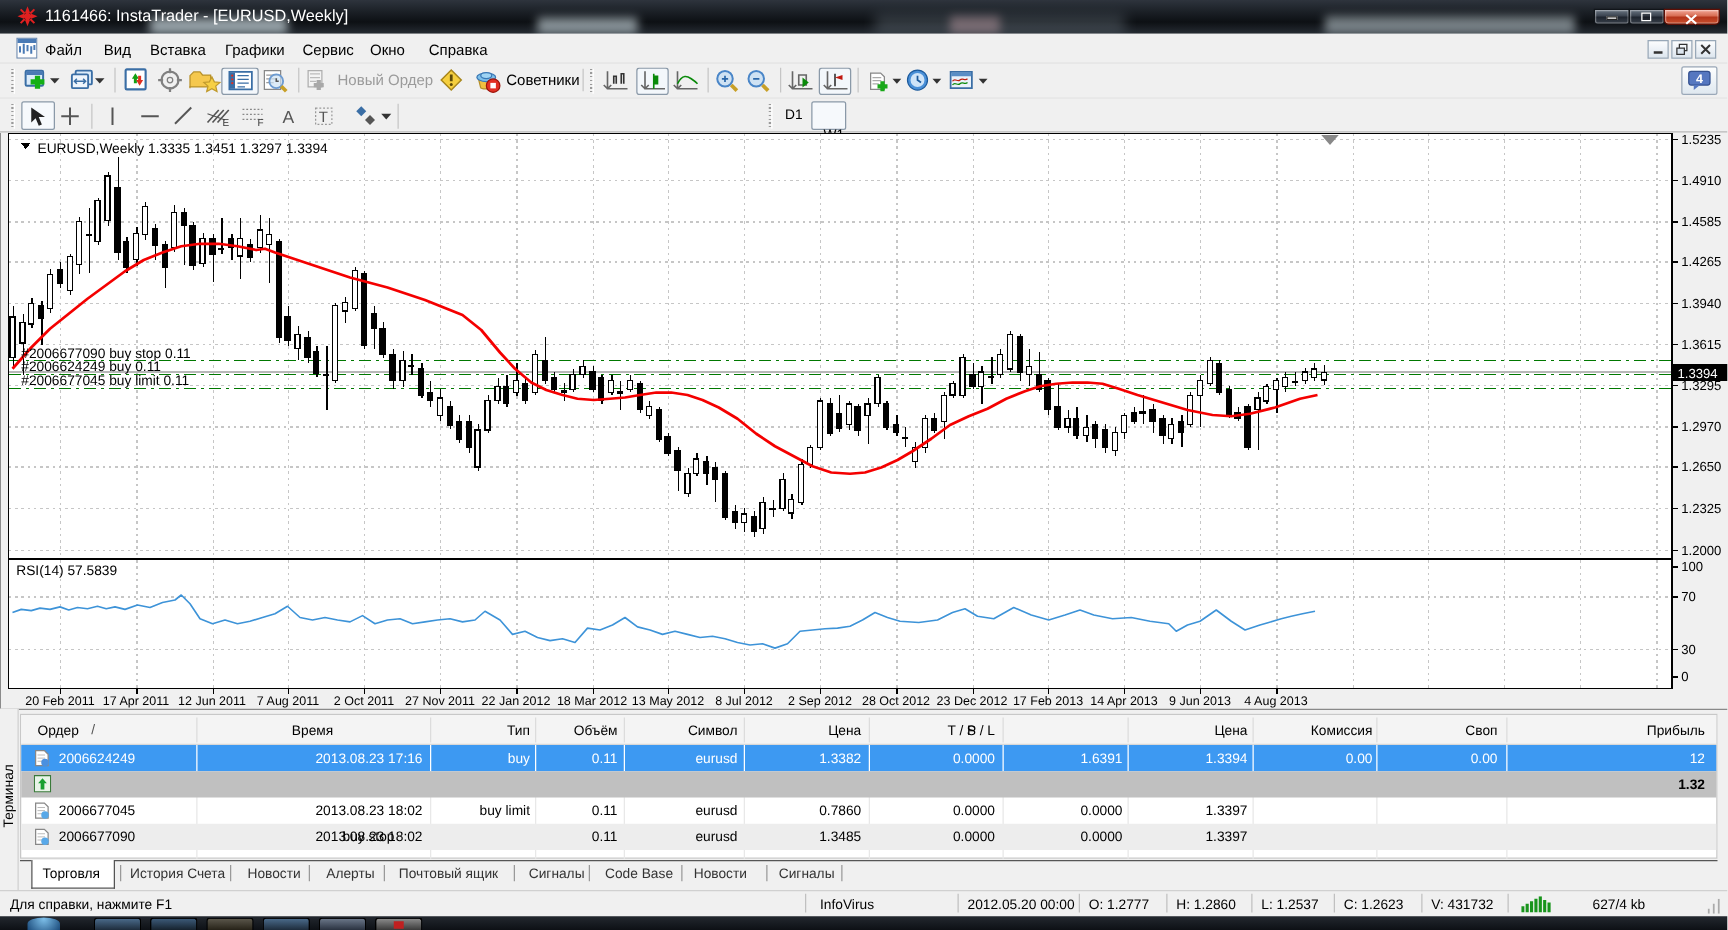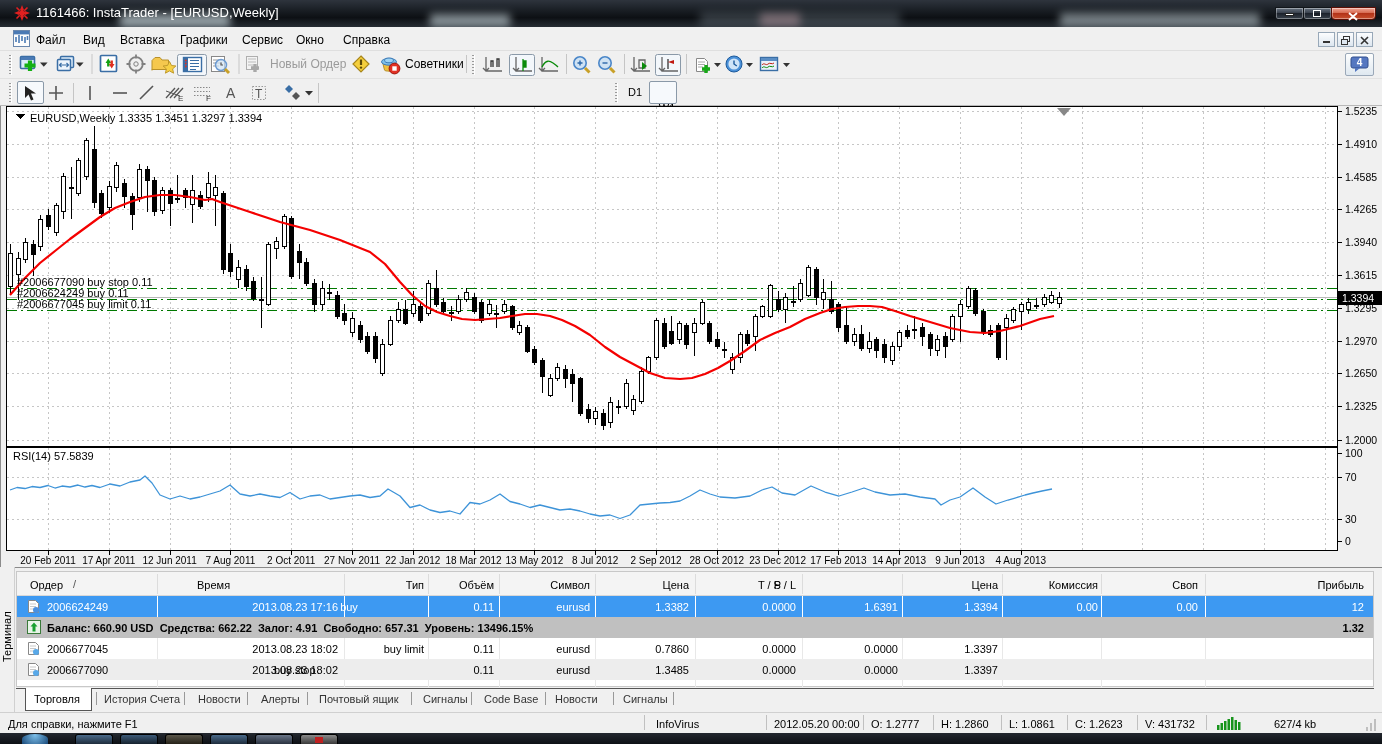--- a/index.html
+++ b/index.html
@@ -430,21 +430,21 @@
 <div class="abs" style="left:0;top:0;width:1382px;height:1px;background:#898989"></div>
 <svg class="abs" style="left:3px;top:3px" width="11" height="11" viewBox="0 0 11 11">
       <path d="M2 2 L9 9 M9 2 L2 9" stroke="#444" stroke-width="1.6"></path>
     </svg>
 <div class="abs" style="left:0;top:0;width:15px;height:145px;background:#f0f0f0;border-right:1px solid #d0d0d0"></div>
 <div class="abs t11" style="left:1px;top:95px;transform:rotate(-90deg);transform-origin:0 0;white-space:nowrap">Терминал</div>
 <div class="abs" style="left:16px;top:4px;width:1358px;height:116px;background:#fff;border:1px solid #c8c8c8"></div>
 <div class="abs" style="left:17px;top:5px;width:1356px;height:24px;background:#f4f4f4;border-bottom:1px solid #d8d8d8"></div>
 <div class="abs t11" style="left:30px;top:12px">Ордер</div>
 <div class="abs t11" style="left:73px;top:11px;color:#555">/</div>
-<div class="abs t11" style="left:197px;top:12px;width:140px;text-align:left">Время</div>
+<div class="abs t11" style="left:180px;top:12px;width:140px;text-align:center">Время</div>
 <div class="abs t11" style="left:284px;top:12px;width:140px;text-align:right">Тип</div>
 <div class="abs t11" style="left:354px;top:12px;width:140px;text-align:right">Объём</div>
 <div class="abs t11" style="left:450px;top:12px;width:140px;text-align:right">Символ</div>
 <div class="abs t11" style="left:549px;top:12px;width:140px;text-align:right">Цена</div>
 <div class="abs t11" style="left:656px;top:12px;width:140px;text-align:right">S / L</div>
 <div class="abs t11" style="left:758px;top:12px;width:140px;text-align:left">T / P</div>
 <div class="abs t11" style="left:858px;top:12px;width:140px;text-align:right">Цена</div>
 <div class="abs t11" style="left:958px;top:12px;width:140px;text-align:right">Комиссия</div>
 <div class="abs t11" style="left:1058px;top:12px;width:140px;text-align:right">Своп</div>
 <div class="abs t11" style="left:1224px;top:12px;width:140px;text-align:right">Прибыль</div>
@@ -482,36 +482,35 @@
 <div class="abs" style="left:1002px;top:29px;width:1px;height:21px;background:#fff"></div>
 <div class="abs" style="left:1101px;top:29px;width:1px;height:21px;background:#fff"></div>
 <div class="abs" style="left:1205px;top:29px;width:1px;height:21px;background:#fff"></div>
 <svg class="abs" style="left:27px;top:32px" width="13" height="15" viewBox="0 0 13 15">
       <path d="M1.5 1.5 h7 l3 3 v9 h-10 z" fill="#fff" stroke="#888"></path>
       <path d="M3 5 h6 M3 7.5 h6 M3 10 h4" stroke="#bbb" stroke-width="0.8"></path>
       <circle cx="9" cy="11" r="3" fill="#4a90e0"></circle>
     </svg>
     <div class="abs t11" style="left:47px;top:34px;color:#fff">2006624249</div>
     <div class="abs t11" style="left:188px;top:34px;width:150px;text-align:right;color:#fff">2013.08.23 17:16</div>
-    <div class="abs t11" style="left:274px;top:34px;width:150px;text-align:center;color:#fff">buy</div>
+    <div class="abs t11" style="left:274px;top:34px;width:150px;text-align:right;color:#fff">buy</div>
     <div class="abs t11" style="left:344px;top:34px;width:150px;text-align:right;color:#fff">0.11</div>
     <div class="abs t11" style="left:440px;top:34px;width:150px;text-align:right;color:#fff">eurusd</div>
     <div class="abs t11" style="left:539px;top:34px;width:150px;text-align:right;color:#fff">1.3382</div>
     <div class="abs t11" style="left:646px;top:34px;width:150px;text-align:right;color:#fff">0.0000</div>
     <div class="abs t11" style="left:748px;top:34px;width:150px;text-align:right;color:#fff">1.6391</div>
     <div class="abs t11" style="left:848px;top:34px;width:150px;text-align:right;color:#fff">1.3394</div>
     <div class="abs t11" style="left:948px;top:34px;width:150px;text-align:right;color:#fff">0.00</div>
     <div class="abs t11" style="left:1048px;top:34px;width:150px;text-align:right;color:#fff">0.00</div>
     <div class="abs t11" style="left:1214px;top:34px;width:150px;text-align:right;color:#fff">12</div>
 <div class="abs" style="left:17px;top:50px;width:1356px;height:21px;background:#c0c0c0"></div>
     <svg class="abs" style="left:27px;top:53px" width="14" height="14" viewBox="0 0 14 14">
       <rect x="0.5" y="0.5" width="13" height="13" fill="#e8f4e8" stroke="#3a7a3a"></rect>
       <path d="M7 2.5 l3.5 4 h-2 v5 h-3 v-5 h-2 z" fill="#18a030"></path>
     </svg>
-    <div class="abs t11" style="left:47px;top:55px;color:#000;font-weight:bold">Баланс: 660.90 USD&nbsp; Средства: 662.22&nbsp; Залог: 4.91&nbsp; Свободно: 657.31&nbsp; Уровень: 13496.15%</div>
     <div class="abs t11" style="left:1214px;top:55px;width:150px;text-align:right;color:#000;font-weight:bold">1.32</div>
 <svg class="abs" style="left:27px;top:74px" width="13" height="15" viewBox="0 0 13 15">
       <path d="M1.5 1.5 h7 l3 3 v9 h-10 z" fill="#fff" stroke="#888"></path>
       <path d="M3 5 h6 M3 7.5 h6 M3 10 h4" stroke="#bbb" stroke-width="0.8"></path>
       <circle cx="9" cy="11" r="3" fill="#58a8e8"></circle>
     </svg>
     <div class="abs t11" style="left:47px;top:76px;color:#000">2006677045</div>
     <div class="abs t11" style="left:188px;top:76px;width:150px;text-align:right;color:#000">2013.08.23 18:02</div>
     <div class="abs t11" style="left:274px;top:76px;width:150px;text-align:right;color:#000">buy limit</div>
     <div class="abs t11" style="left:344px;top:76px;width:150px;text-align:right;color:#000">0.11</div>
@@ -555,21 +554,21 @@
 <div class="abs" style="left:545px;top:125px;width:1px;height:13px;background:#999"></div>
 <div class="abs" style="left:613px;top:125px;width:1px;height:13px;background:#999"></div>
 <div class="abs" style="left:673px;top:125px;width:1px;height:13px;background:#999"></div>
 </div>
 <div class="abs" style="left:0;top:712px;width:1382px;height:21px;background:#f0f0f0;border-top:1px solid #d0d0d0">
  <div class="abs t11" style="left:8px;top:5px">Для справки, нажмите F1</div>
  <div class="abs t11" style="left:656px;top:5px">InfoVirus</div>
  <div class="abs t11" style="left:774px;top:5px">2012.05.20 00:00</div>
  <div class="abs t11" style="left:871px;top:5px">O: 1.2777</div>
  <div class="abs t11" style="left:941px;top:5px">H: 1.2860</div>
- <div class="abs t11" style="left:1009px;top:5px">L: 1.0861</div>
+ <div class="abs t11" style="left:1009px;top:5px">L: 1.2537</div>
  <div class="abs t11" style="left:1075px;top:5px">C: 1.2623</div>
  <div class="abs t11" style="left:1145px;top:5px">V: 431732</div>
  <div class="abs t11" style="left:1274px;top:5px">627/4 kb</div>
  <svg class="abs" style="left:1217px;top:4px" width="34" height="13" viewBox="0 0 34 13">
   <g fill="#18941c">
         <rect x="0" y="8" width="2.5" height="5"></rect>
         <rect x="3.5" y="6" width="2.5" height="7"></rect>
         <rect x="7" y="4" width="2.5" height="9"></rect>
         <rect x="10.5" y="2" width="2.5" height="11"></rect>
         <rect x="14" y="0" width="2.5" height="13"></rect>

